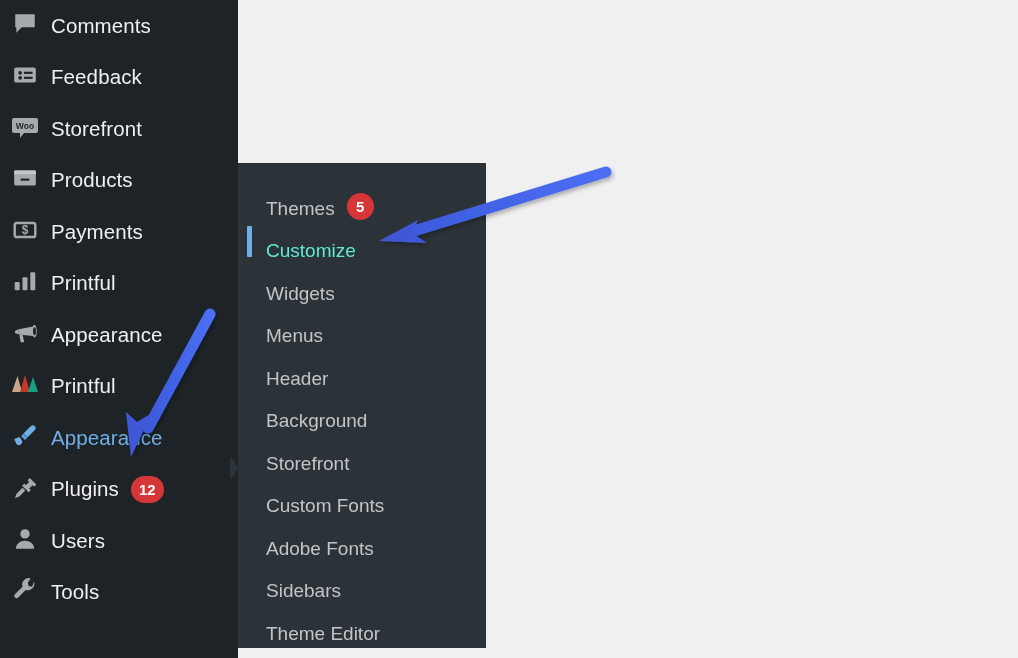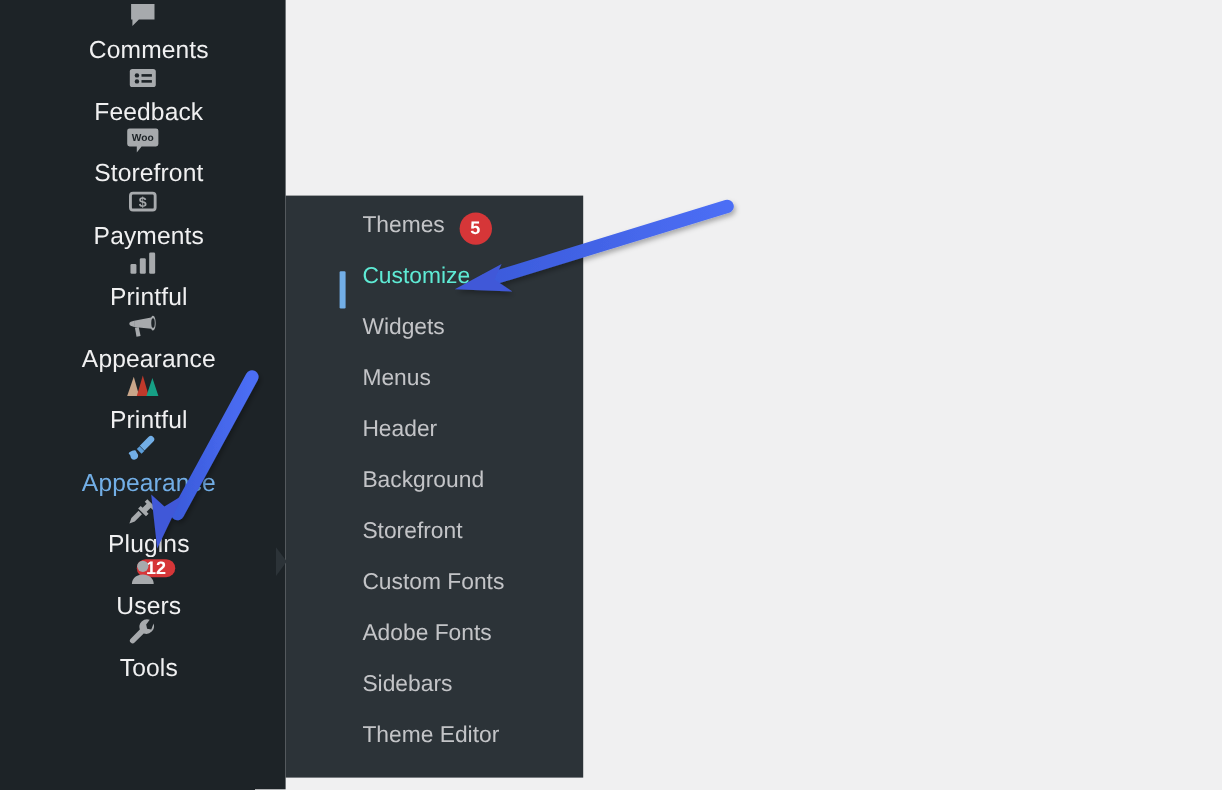--- a/index.html
+++ b/index.html
@@ -25,21 +25,20 @@
     background:#1d2327;
     z-index:2;
   }
   .menu-item {
     position:relative;
     display:flex;
     align-items:center;
     height:51.5px;
     padding-left:10px;
     cursor:pointer;
-    flex-direction:column;
   }
   .menu-item .mi-icon {
     width:30px; height:30px;
     display:flex;
     align-items:flex-start;
     justify-content:center;
     flex:0 0 30px;
     margin-right:11px;
   }
   .menu-item .mi-label {
@@ -81,25 +80,24 @@
     position:absolute;
     left:238px; top:163px;
     width:248px; height:485px;
     background:#2c3338;
     z-index:3;
     padding-top:14px;
   }
   .sub-item {
     position:relative;
     display:flex;
-    align-items:flex-start;
+    align-items:flex-end;
     height:42.5px;
     padding-left:28px;
     cursor:pointer;
-    margin-left:36px;
   }
   .sub-item .si-label {
     font-size:19px;
     color:#c3c4c7;
     white-space:nowrap;
   }
   .sub-item.current .si-label { color:#5eead4; }
   .sub-item.current::before {
     content:"";
     position:absolute;
@@ -150,20 +148,30 @@
     <div class="menu-item">
       <span class="mi-icon">
         <svg width="28" height="28" viewBox="0 0 28 28">
           <path d="M3 4h22a2 2 0 0 1 2 2v11a2 2 0 0 1-2 2H13l-4 5v-5H3a2 2 0 0 1-2-2V6a2 2 0 0 1 2-2z" fill="#a7aaad"></path>
           <text x="14" y="14.5" font-family="'Liberation Sans', sans-serif" font-size="8.5" font-weight="bold" fill="#1d2327" text-anchor="middle">Woo</text>
         </svg>
       </span>
       <span class="mi-label">Storefront</span>
     </div>
 
+    <div class="menu-item">
+      <span class="mi-icon">
+        <svg width="26" height="26" viewBox="0 0 24 24">
+          <rect x="2" y="5" width="20" height="14" rx="1.5" fill="#a7aaad"></rect>
+          <rect x="2" y="5" width="20" height="3.5" fill="#c3c4c7"></rect>
+          <rect x="8" y="12.5" width="8" height="2" fill="#1d2327"></rect>
+        </svg>
+      </span>
+      <span class="mi-label">Products</span>
+    </div>
 
     <div class="menu-item">
       <span class="mi-icon">
         <svg width="26" height="26" viewBox="0 0 24 24">
           <rect x="2.5" y="5.5" width="19" height="13" rx="2" fill="none" stroke="#a7aaad" stroke-width="2.2"></rect>
           <text x="12" y="16" font-family="'Liberation Sans', sans-serif" font-size="11" font-weight="bold" fill="#a7aaad" text-anchor="middle">$</text>
         </svg>
       </span>
       <span class="mi-label">Payments</span>
     </div>

